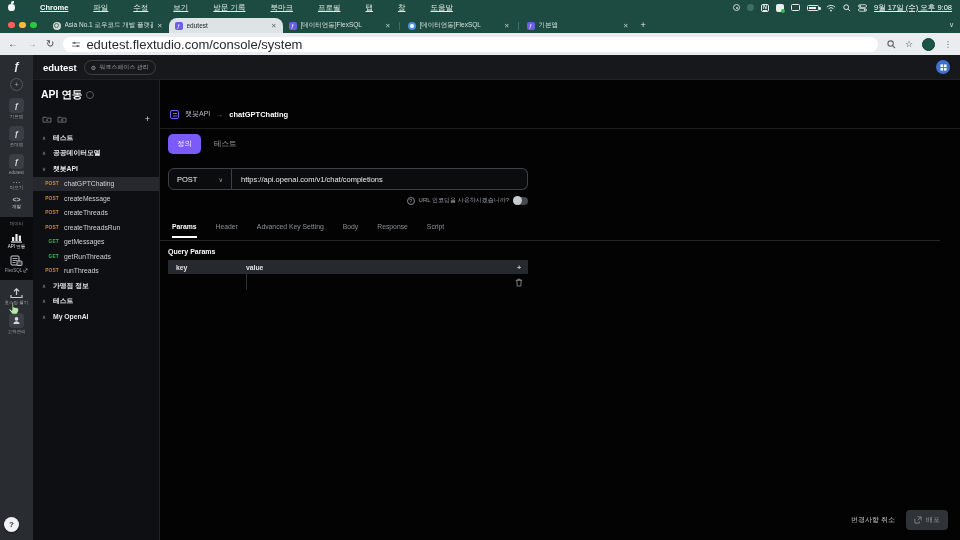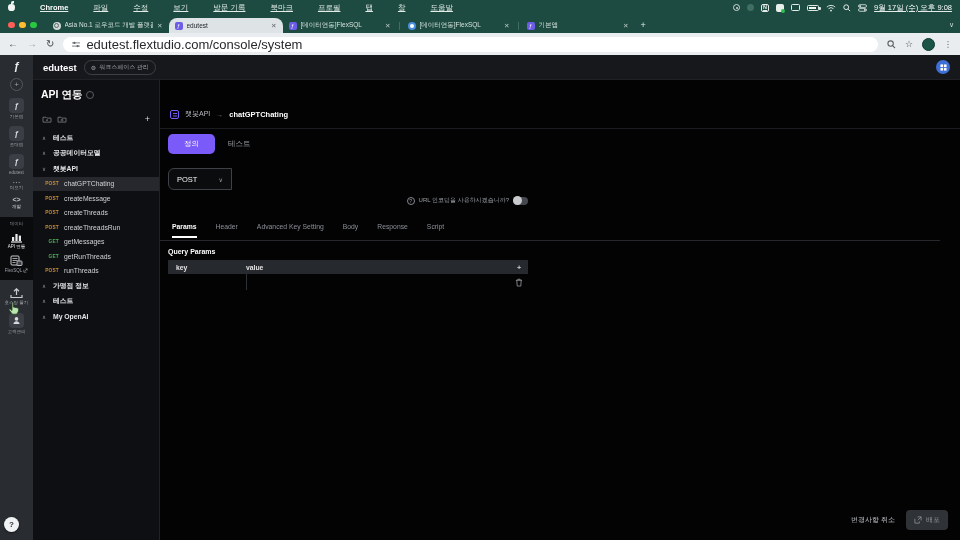--- a/index.html
+++ b/index.html
@@ -98,21 +98,21 @@
 
   
   .main{position:absolute;left:160px;top:25px;right:0;bottom:0;background:#030304;}
   .breadcrumb{position:absolute;left:10px;top:29px;display:flex;align-items:center;gap:6px;font-size:7px;color:#b9bcc2;}
   .bc-folder{width:9px;height:9px;border:1px solid #7a5af8;border-radius:2px;position:relative;}
   .bc-folder::after{content:"";position:absolute;left:1.5px;top:2.5px;right:1.5px;height:1px;background:#7a5af8;box-shadow:0 2.5px 0 #7a5af8;}
   .bc-arrow{color:#6f7379;font-size:7px;}
   .bc-item{color:#fff;font-weight:bold;font-size:7.5px;}
   .bc-divider{position:absolute;left:0;right:0;top:48px;height:1px;background:#1a1c20;}
   .def-tabs{position:absolute;left:8px;top:54px;display:flex;align-items:center;gap:13px;}
-  .btn-def{background:#7a5af8;color:#fff;font-size:7.5px;padding:5px 16px;border-radius:5px;}
+  .btn-def{background:#7a5af8;color:#fff;font-size:7.5px;padding:5px 9px;border-radius:5px;}
   .def-test{color:#9aa0a6;font-size:7.5px;}
   .req-row{position:absolute;left:8px;top:88px;width:360px;height:22px;display:flex;}
   .method-select{width:64px;border:1px solid #3e4247;border-right:1px solid #3e4247;border-radius:6px 0 0 6px;display:flex;align-items:center;justify-content:space-between;padding:0 8px;color:#f2f3f4;font-size:7.5px;background:#0b0c0e;}
   .ms-chev{color:#9aa0a6;font-size:6px;}
   .url-input{flex:1;border:1px solid #3e4247;border-left:none;border-radius:0 6px 6px 0;background:#0b0c0e;color:#e8e9eb;font-size:7.5px;padding:0 9px;font-family:"Liberation Sans",sans-serif;outline:none;}
   .enc-row{position:absolute;left:8px;top:116px;width:360px;display:flex;justify-content:flex-end;align-items:center;gap:4px;color:#9aa0a6;font-size:6px;}
   .enc-info{width:8px;height:8px;border:1px solid #84888e;border-radius:50%;font-size:5px;display:flex;align-items:center;justify-content:center;flex:none;}
   .toggle{width:15px;height:8px;border-radius:4px;background:#45484e;position:relative;flex:none;}
   .toggle::after{content:"";position:absolute;left:0;top:-0.5px;width:9px;height:9px;border-radius:50%;background:#c9cbce;}
   .req-tabs{position:absolute;left:12px;top:143px;display:flex;gap:19px;font-size:6.8px;color:#8b9096;}
@@ -413,20 +413,21 @@
       <div class="def-tabs">
         <span class="btn-def">정의</span>
         <span class="def-test">테스트</span>
       </div>
 
       <div class="req-row">
         <div class="method-select">
           <span>POST</span>
           <span class="ms-chev">∨</span>
         </div>
+        <input class="url-input" value="https://api.openai.com/v1/chat/completions" style="">
       </div>
 
       <div class="enc-row">
         <span class="enc-info">?</span>
         <span>URL 인코딩을 사용하시겠습니까?</span>
         <span class="toggle"></span>
       </div>
 
       <div class="req-tabs">
         <span class="req-tab active">Params</span>

